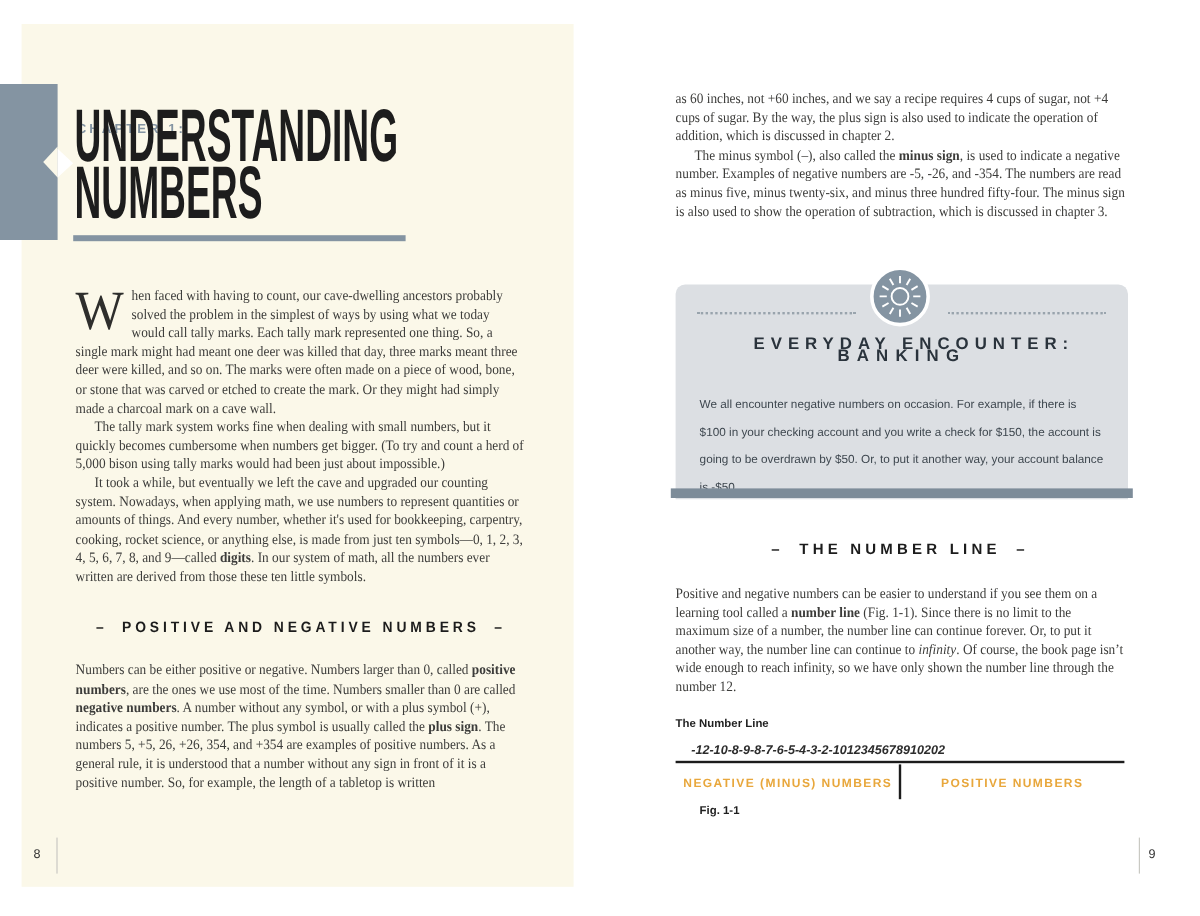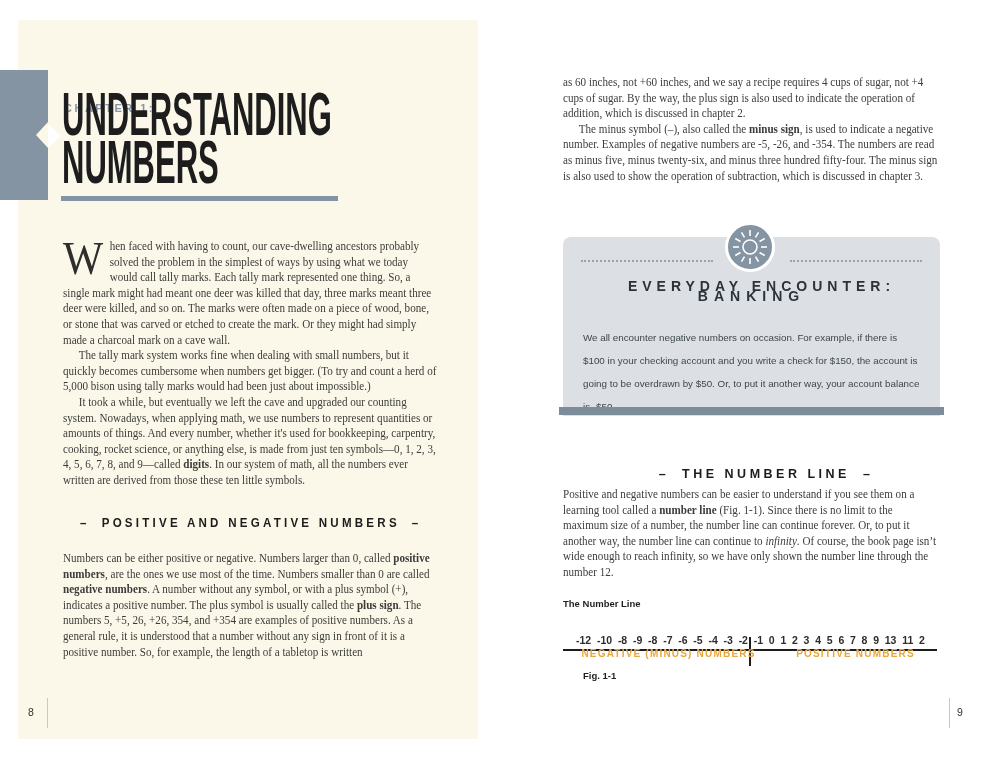--- a/index.html
+++ b/index.html
@@ -42,21 +42,21 @@
   .col-rt   { left:563px; top:75px; }
   .col-rm   { left:563px; top:487px; }
   p.ind { text-indent:17px; }
   .b { font-weight:700; }
   .dropcap { float:left; font-size:46px; line-height:33px; padding:3px 7px 0 0; color:#2E2E2C; }
 
   .sec-heading { font-family:"Liberation Sans",sans-serif; font-size:12.5px; font-weight:700;
                  letter-spacing:3.5px; color:#1C1C1C; text-align:center; white-space:nowrap;
                  margin:27px 0 20px; }
   .sec-heading .dash { margin:0 6px; }
-  .nl-heading { left:563px; top:451px; width:374px; margin:16px; }
+  .nl-heading { left:563px; top:451px; width:374px; margin:0; }
 
   
   .enc-box    { left:563px; top:237px; width:377px; height:179px; background:#DCDFE3;
                 border-radius:8px 8px 0 0; }
   .enc-bar    { left:559px; top:407px; width:385px; height:8px; background:#7D8C99; }
   .enc-circle { left:725px; top:222px; width:50px; height:50px; border-radius:50%;
                 background:#8494A2; border:3px solid #ffffff; display:flex;
                 align-items:center; justify-content:center; }
   .dotted     { top:260px; width:132px; height:0; border-top:2px dotted #99A4AD; }
   .dotted-l   { left:581px; }
@@ -65,26 +65,26 @@
                 font-weight:700; color:#2A333C; white-space:nowrap; }
   .enc-title-1 { top:278px; font-size:14px; letter-spacing:5px;padding-left:20px; }
   .enc-title-2 { top:288px; font-size:14px; letter-spacing:6px; }
   .enc-body   { left:583px; top:326px; width:337px; font-family:"Liberation Sans",sans-serif;
                 font-size:9.8px; line-height:23px; color:#3E474F; }
 
   
   .figure     { left:563px; top:598px; width:374px; height:90px;
                 font-family:"Liberation Sans",sans-serif; }
   .fig-label  { font-size:9.5px; font-weight:700; color:#1F1F1F; }
-  .num-row    { margin:25px 12px 0 13px; display:flex; justify-content:space-between;
-                font-size:10.5px; font-weight:700; color:#2C2C2C; }
+  .num-row    { margin:10px 12px 0 13px; display:flex; 
+                font-size:10.5px; font-weight:700; color:#2C2C2C;font-style:italic; }
   .nl-line    { margin-top:3px; height:2px; background:#1C1C1C; }
   .nl-tick    { position:absolute; left:186px; top:39px; width:2px; height:29px; background:#1C1C1C; }
   .nl-zone    { position:absolute; top:50px; width:187px; text-align:center; color:#E8A73C;
-                font-size:10px; font-weight:700; letter-spacing:1.2px; white-space:nowrap;margin-left:12px; }
+                font-size:10px; font-weight:700; letter-spacing:1.2px; white-space:nowrap; }
   .nl-neg     { left:0; }
   .nl-pos     { left:187px; }
   .fig-caption{ position:absolute; left:0; top:72px; font-size:9.5px; font-weight:700; color:#1F1F1F;padding-left:20px; }
 
   
   .pagenum  { font-family:"Liberation Sans",sans-serif; font-size:10.5px; color:#333333; }
   .pn-left  { left:28px;  top:706px; }
   .pn-right { left:957px; top:706px; }
   .pn-rule  { width:1px; height:30px; background:#C9C9C3; }
   .pn-rule-left  { left:47px;  top:698px; }
@@ -176,22 +176,22 @@
     <span>0</span>
     <span>1</span>
     <span>2</span>
     <span>3</span>
     <span>4</span>
     <span>5</span>
     <span>6</span>
     <span>7</span>
     <span>8</span>
     <span>9</span>
-    <span>13</span>
-    <span>11</span>
+    <span>10</span>
+    <span>20</span>
     <span>2</span>
   </div>
   <div class="nl-line"></div>
   <div class="nl-tick"></div>
   <div class="nl-zone nl-neg">NEGATIVE (MINUS) NUMBERS</div>
   <div class="nl-zone nl-pos">POSITIVE NUMBERS</div>
   <div class="fig-caption">Fig. 1-1</div>
 </div>
 
 <div class="abs pn-rule pn-rule-left"></div>

